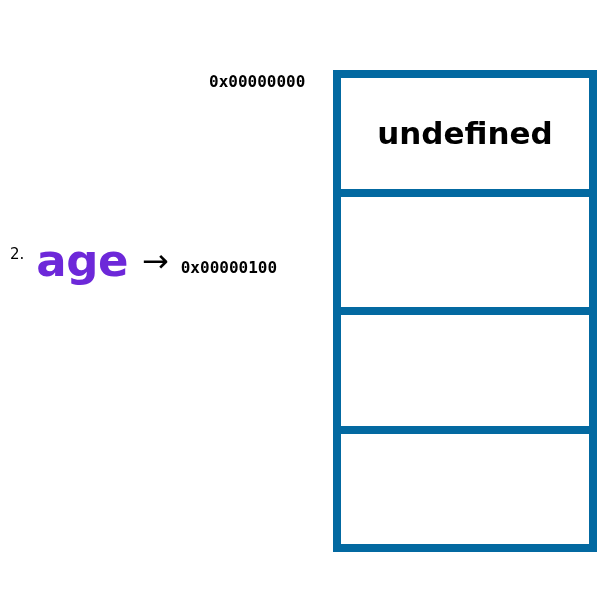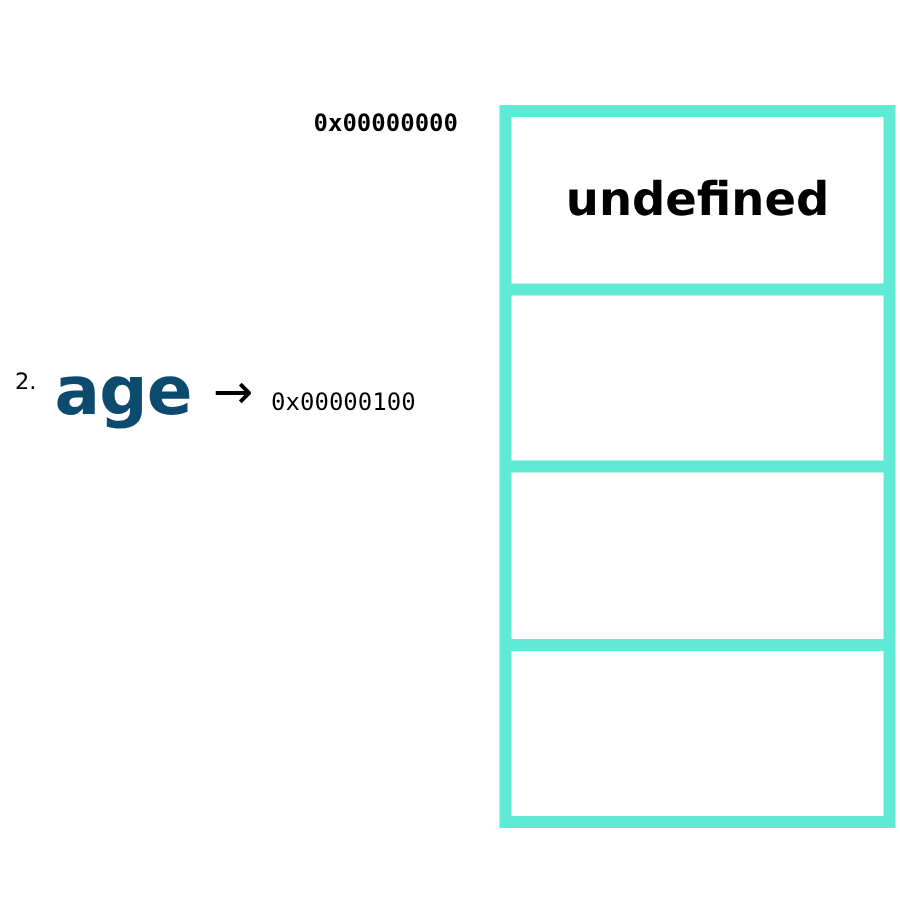--- a/index.html
+++ b/index.html
@@ -32,39 +32,39 @@
     font-weight: 400;
     color: #000000;
     line-height: 1;
     position: relative;
     top: -17px;
   }
   .var-name {
     font-family: "DejaVu Sans", sans-serif;
     font-size: 45px;
     font-weight: bold;
-    color: #0c4a6e;
+    color: #6d28d9;
     line-height: 1;
     margin-left: 12px;
     letter-spacing: -0.5px;
   }
   .arrow-glyph {
     font-family: "DejaVu Sans", sans-serif;
     font-size: 32px;
     font-weight: 400;
     color: #000000;
     line-height: 1;
     margin-left: 14px;
     position: relative;
     top: -4px;
   }
   .target-address {
     font-family: "DejaVu Sans Mono", monospace;
     font-size: 16px;
-    font-weight: normal;
+    font-weight: bold;
     color: #000000;
     line-height: 1;
     margin-left: 12px;
     position: relative;
     top: -3px;
     white-space: nowrap;
   }
 
   
   .base-address {
@@ -79,21 +79,21 @@
     white-space: nowrap;
   }
 
   
   .memory-column {
     position: absolute;
     left: 333px;
     top: 70px;
     width: 264px;
     height: 482px;
-    background: #5eead4;
+    background: #0369a1;
     box-sizing: border-box;
     padding: 8px;
     display: flex;
     flex-direction: column;
     gap: 8px;
   }
   .memory-cell {
     flex: 1 1 0;
     background: #ffffff;
     display: flex;

